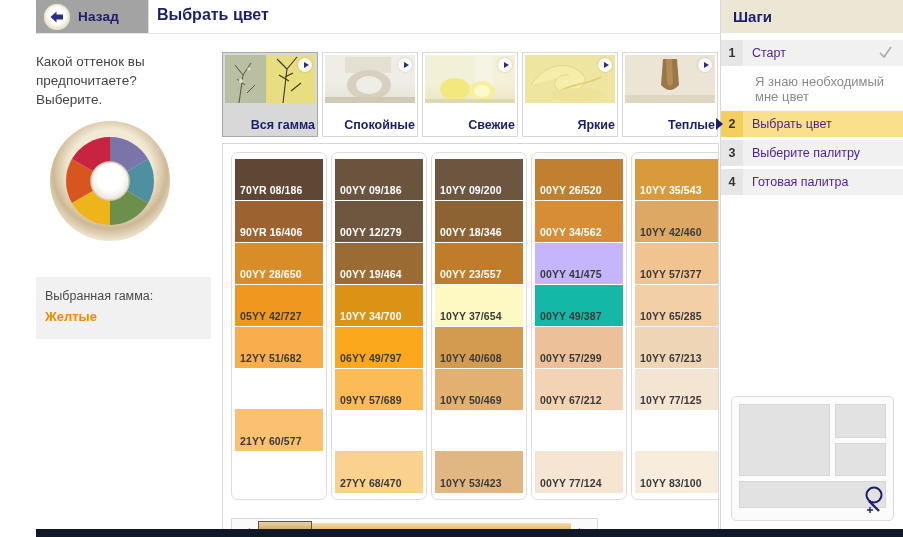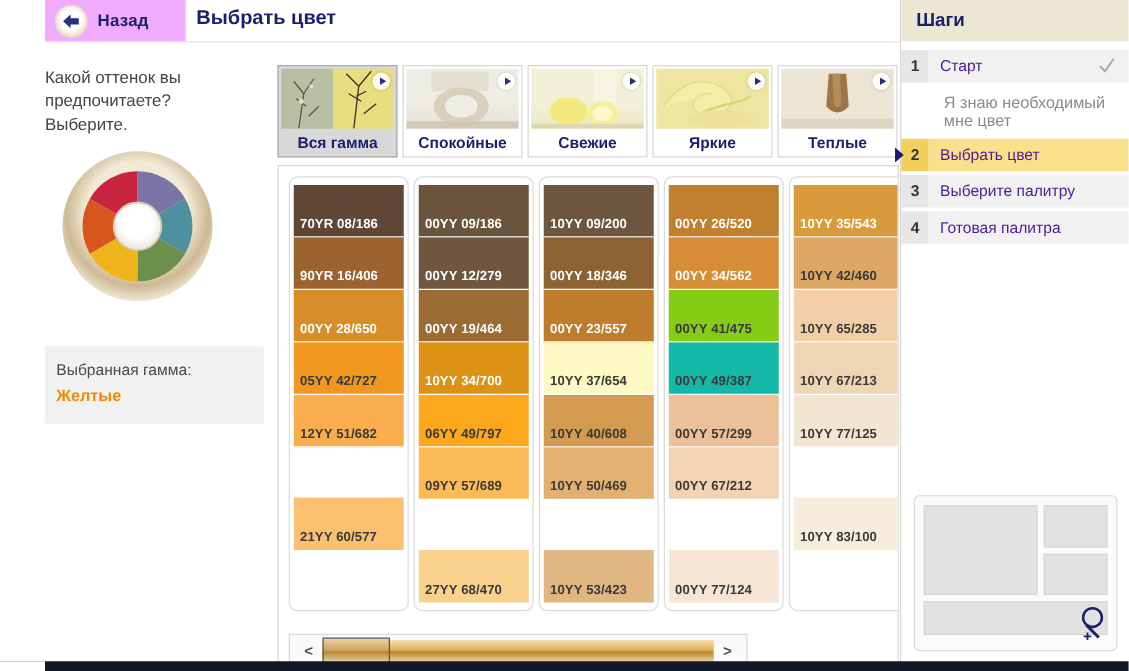--- a/index.html
+++ b/index.html
@@ -11,21 +11,21 @@
   }
   .app { position: relative; width: 903px; height: 537px; background: #fff; }
 
   
   .topbar {
     position: absolute; left: 0; top: 0; width: 903px; height: 33px;
     background: #ffffff;
   }
   .back-btn {
     position: absolute; left: 36px; top: 0; width: 112px; height: 33px;
-    background: #f0abfc;
+    background: #a3a3a3;
     display: flex; align-items: center; gap: 8px; padding-left: 8px;
     cursor: pointer;
   }
   .back-circle {
     width: 26px; height: 26px; border-radius: 50%;
     background: radial-gradient(circle at 50% 45%, #ffffff 0%, #ffffff 42%, #f2eddc 58%, #e2d7bb 78%, #f7f4e9 100%);
     box-shadow: 0 0 0 1px #e6dfc8 inset;
     display: flex; align-items: center; justify-content: center;
     flex: 0 0 26px;
   }
@@ -79,21 +79,21 @@
     box-shadow: 0 0 2px rgba(0,0,0,.25);
   }
   .thumb .play i {
     display: block; width: 0; height: 0;
     border-left: 5px solid #2a2f7a;
     border-top: 3.5px solid transparent; border-bottom: 3.5px solid transparent;
     margin-left: 2px;
   }
   .tab-label {
     font-size: 12.5px; font-weight: bold; color: #1b1f6b;
-    text-align: center; padding: 4px 0 4px 0; white-space: nowrap;
+    text-align: right; padding: 15px 0 4px 0; white-space: nowrap;
   }
 
   
   .th-all   { background: linear-gradient(90deg,#b9bfa2 0 46%, #e8dd7f 46% 100%); }
   .th-calm  { background: linear-gradient(180deg,#efeee6 0 55%, #e4e1d4 100%); }
   .th-fresh { background: linear-gradient(180deg,#f3f0d8 0 60%, #eae6c6 100%); }
   .th-bright{ background: #eee5a0; }
   .th-warm  { background: linear-gradient(180deg,#ece6d9 0 100%); }
   .tw { position: absolute; }
 
@@ -407,21 +407,21 @@
             </div>
         </div>
 
         <div class="col">
           <div class="sw dark" style="background:#c08030">
               <span>00YY 26/520</span>
             </div>
           <div class="sw dark" style="background:#d78d35">
               <span>00YY 34/562</span>
             </div>
-          <div class="sw light" style="background:#84cc16">
+          <div class="sw light" style="background:#c4b5fd">
               <span>00YY 41/475</span>
             </div>
           <div class="sw light" style="background:#14b8a6">
               <span>00YY 49/387</span>
             </div>
           <div class="sw light" style="background:#ecc199">
               <span>00YY 57/299</span>
             </div>
           <div class="sw light" style="background:#f2d3b4">
               <span>00YY 67/212</span>
@@ -430,20 +430,23 @@
               <span>00YY 77/124</span>
             </div>
         </div>
 
         <div class="col">
           <div class="sw dark" style="background:#d99a3c">
               <span>10YY 35/543</span>
             </div>
           <div class="sw light" style="background:#dca864">
               <span>10YY 42/460</span>
+            </div>
+          <div class="sw light" style="background:#f0c391">
+              <span>10YY 57/377</span>
             </div>
           <div class="sw light" style="background:#f2cfa7">
               <span>10YY 65/285</span>
             </div>
           <div class="sw light" style="background:#eed5b6">
               <span>10YY 67/213</span>
             </div>
           <div class="sw light" style="background:#f4e4d2">
               <span>10YY 77/125</span>
             </div>

